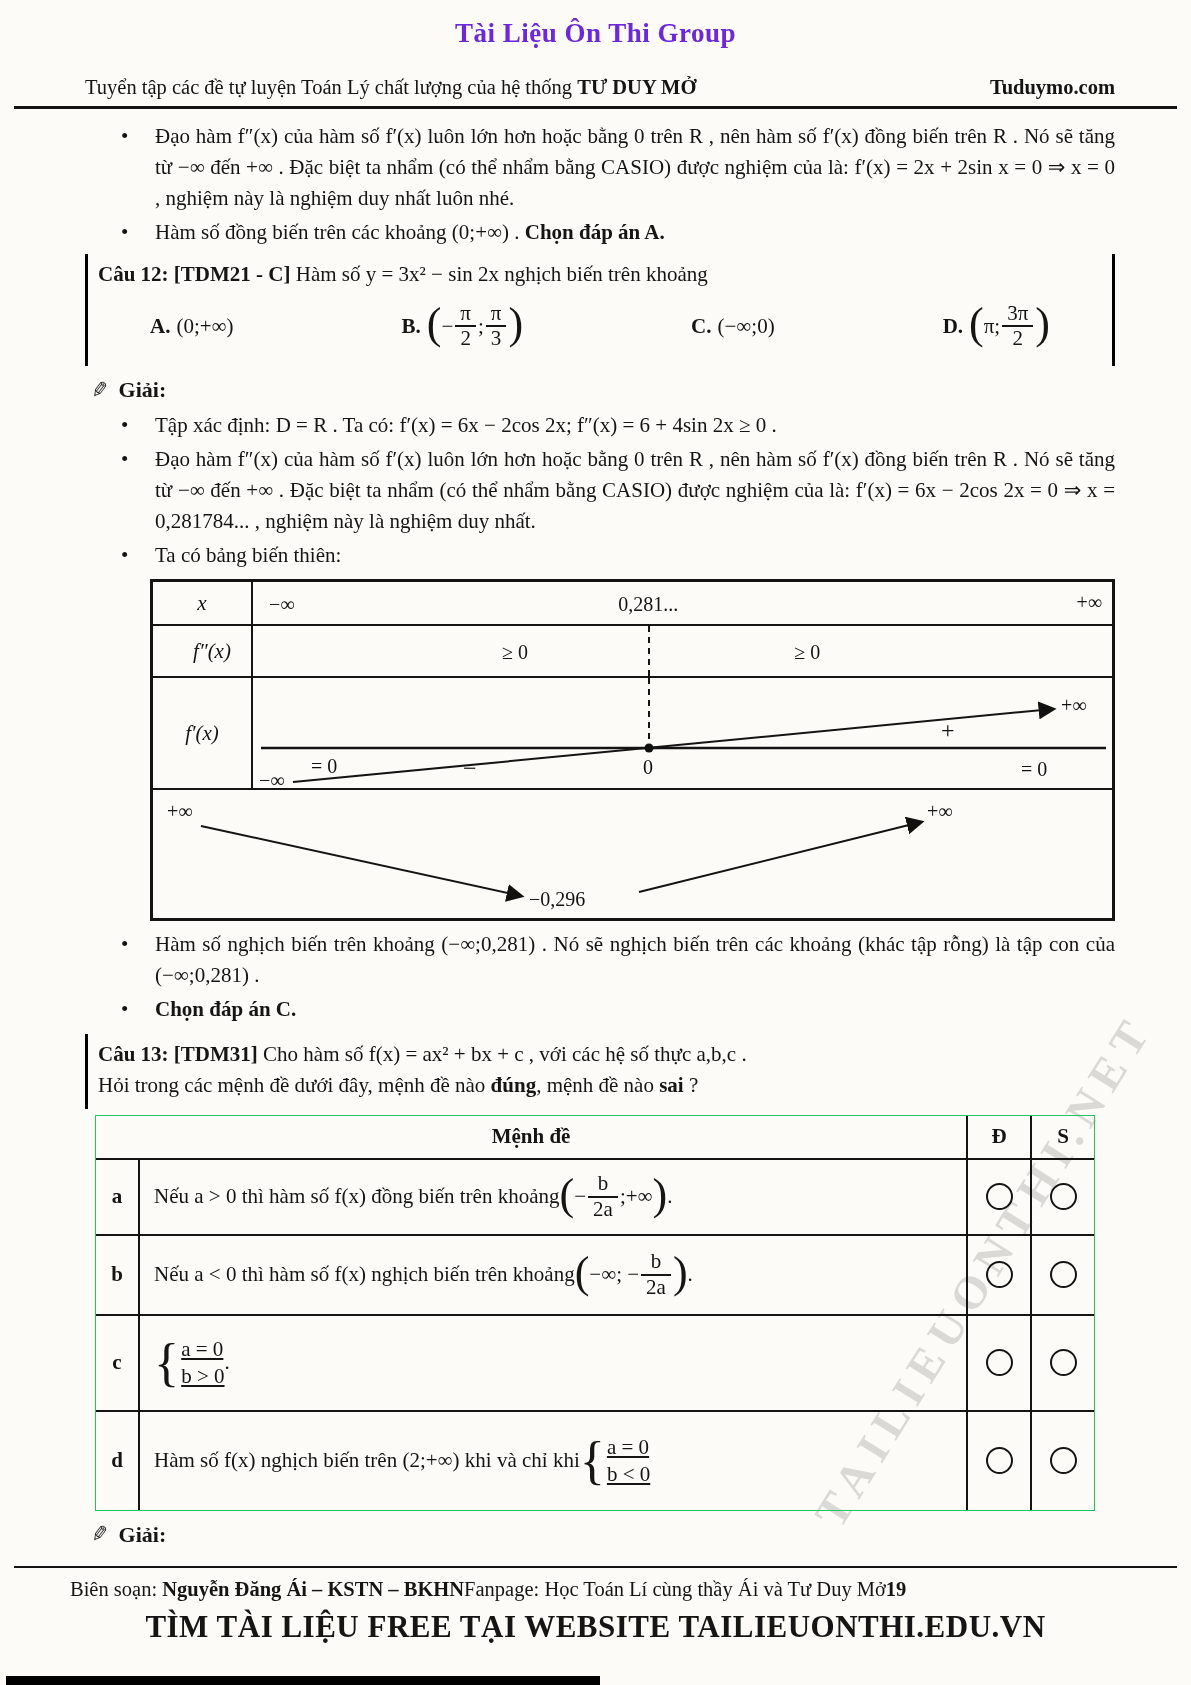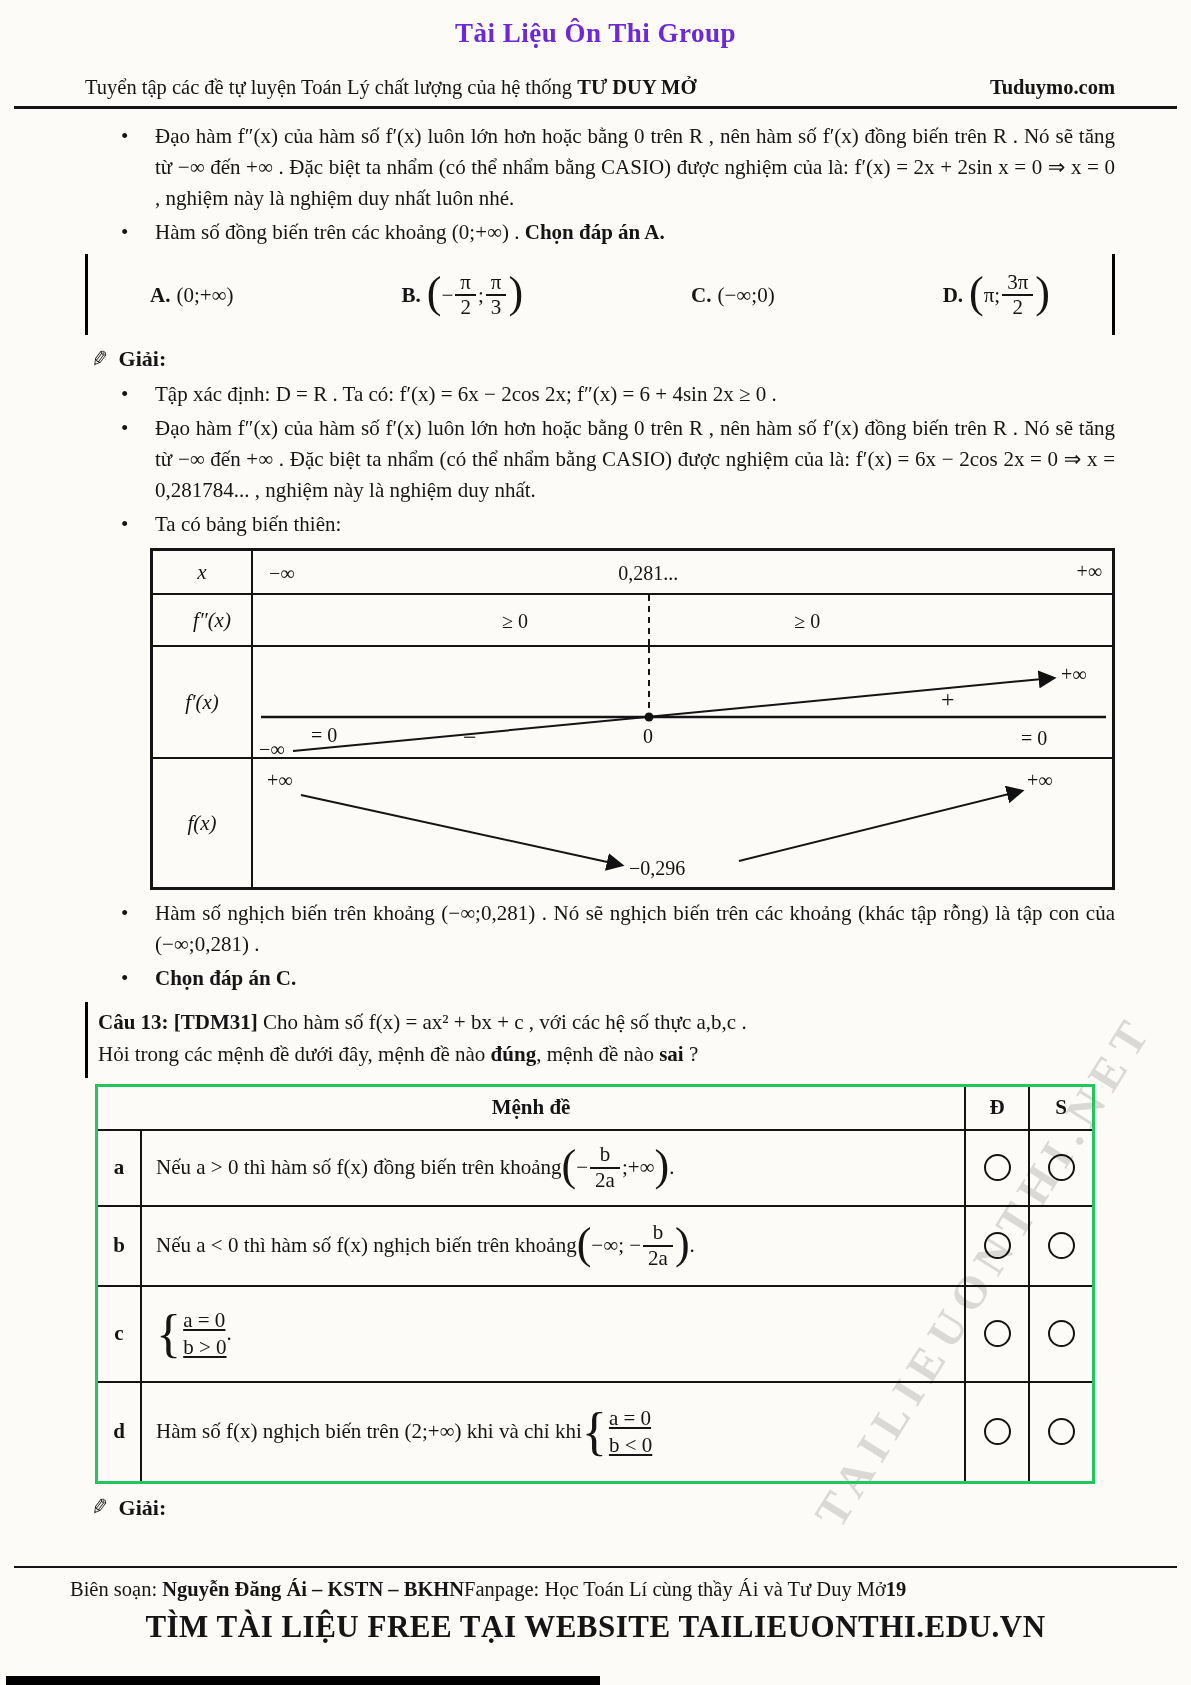--- a/index.html
+++ b/index.html
@@ -62,21 +62,21 @@
   .r-x { height:42px; }
   .r-fpp { height:50px;padding-left:20px; }
   .r-fp { height:110px; }
   .r-f { height:128px; }
   .abs { position:absolute; font-size:20px; }
   .dashv { position:absolute; left:46%; top:0; bottom:0; border-left:2px dashed #141414; }
   svg text { font-family:"Liberation Serif", serif; font-size:20px; fill:#111; }
   svg .sign { font-size:24px; }
 
   
-  .t13 { margin:6px 0 0 10px; width:1000px; border:3px solid #22c55e; display:grid;
+  .t13 { margin:6px 0 0 10px; width:1000px; border:1px solid #22c55e; display:grid;
          grid-template-columns:42px 1fr 64px 64px; }
   .t13 > div { border-top:2px solid #141414; border-left:2px solid #141414;
                display:flex; align-items:center; justify-content:center; }
   .t13 > .no-t { border-top:none; }
   .t13 > .no-l { border-left:none; }
   .t13 .hdr { font-weight:bold; min-height:42px; }
   .t13 .stmt { justify-content:flex-start; padding:8px 14px; white-space:nowrap; }
   .t13 .rl { font-weight:bold; }
   .circle { width:27px; height:27px; border:2.2px solid #141414; border-radius:50%; }
   .ra { min-height:76px; } .rb { min-height:80px; } .rc { min-height:96px; } .rd { min-height:100px; }
@@ -110,20 +110,23 @@
     <div class="bullet">
       <span class="dot">•</span>
       <span class="btxt">Đạo hàm f″(x) của hàm số f′(x) luôn lớn hơn hoặc bằng 0 trên R , nên hàm số f′(x) đồng biến trên R . Nó sẽ tăng từ −∞ đến +∞ . Đặc biệt ta nhẩm (có thể nhẩm bằng CASIO) được nghiệm của là: f′(x) = 2x + 2sin x = 0 ⇒ x = 0 , nghiệm này là nghiệm duy nhất luôn nhé.</span>
     </div>
     <div class="bullet">
       <span class="dot">•</span>
       <span class="btxt"><span>Hàm số đồng biến trên các khoảng (0;+∞) . </span><span class="b">Chọn đáp án A.</span></span>
     </div>
 
     <div class="qblock">
+      <div>
+        <span class="b">Câu 12: [TDM21 - C]</span><span> Hàm số y = 3x² − sin 2x nghịch biến trên khoảng</span>
+      </div>
       <div class="q12-options">
         <span class="opt">
           <span class="olabel">A.</span>
           <span>(0;+∞)</span>
         </span>
         <span class="opt">
           <span class="olabel">B.</span>
           <span class="lparen">(</span>
           <span>−</span>
           <span class="frac">
@@ -206,21 +209,20 @@
             <text x="58" y="95">= 0</text>
             <text class="sign" x="210" y="98">−</text>
             <text x="390" y="96">0</text>
             <text class="sign" x="688" y="60">+</text>
             <text x="808" y="34">+∞</text>
             <text x="768" y="98">= 0</text>
           </svg>
         </div>
       </div>
       <div class="bbt-row">
-        <div class="bbt-label r-f">f(x)</div>
         <div class="bbt-cell r-f">
           <svg width="861" height="128">
             <defs>
               <marker id="ah2" viewBox="0 0 10 10" refX="8" refY="5" markerWidth="9" markerHeight="9" orient="auto">
                   <path d="M0,0 L10,5 L0,10 z" fill="#111"></path>
                 </marker>
             </defs>
             <line x1="48" y1="36" x2="368" y2="106" stroke="#141414" stroke-width="2" marker-end="url(#ah2)"></line>
             <line x1="486" y1="102" x2="768" y2="32" stroke="#141414" stroke-width="2" marker-end="url(#ah2)"></line>
             <text x="14" y="28">+∞</text>

